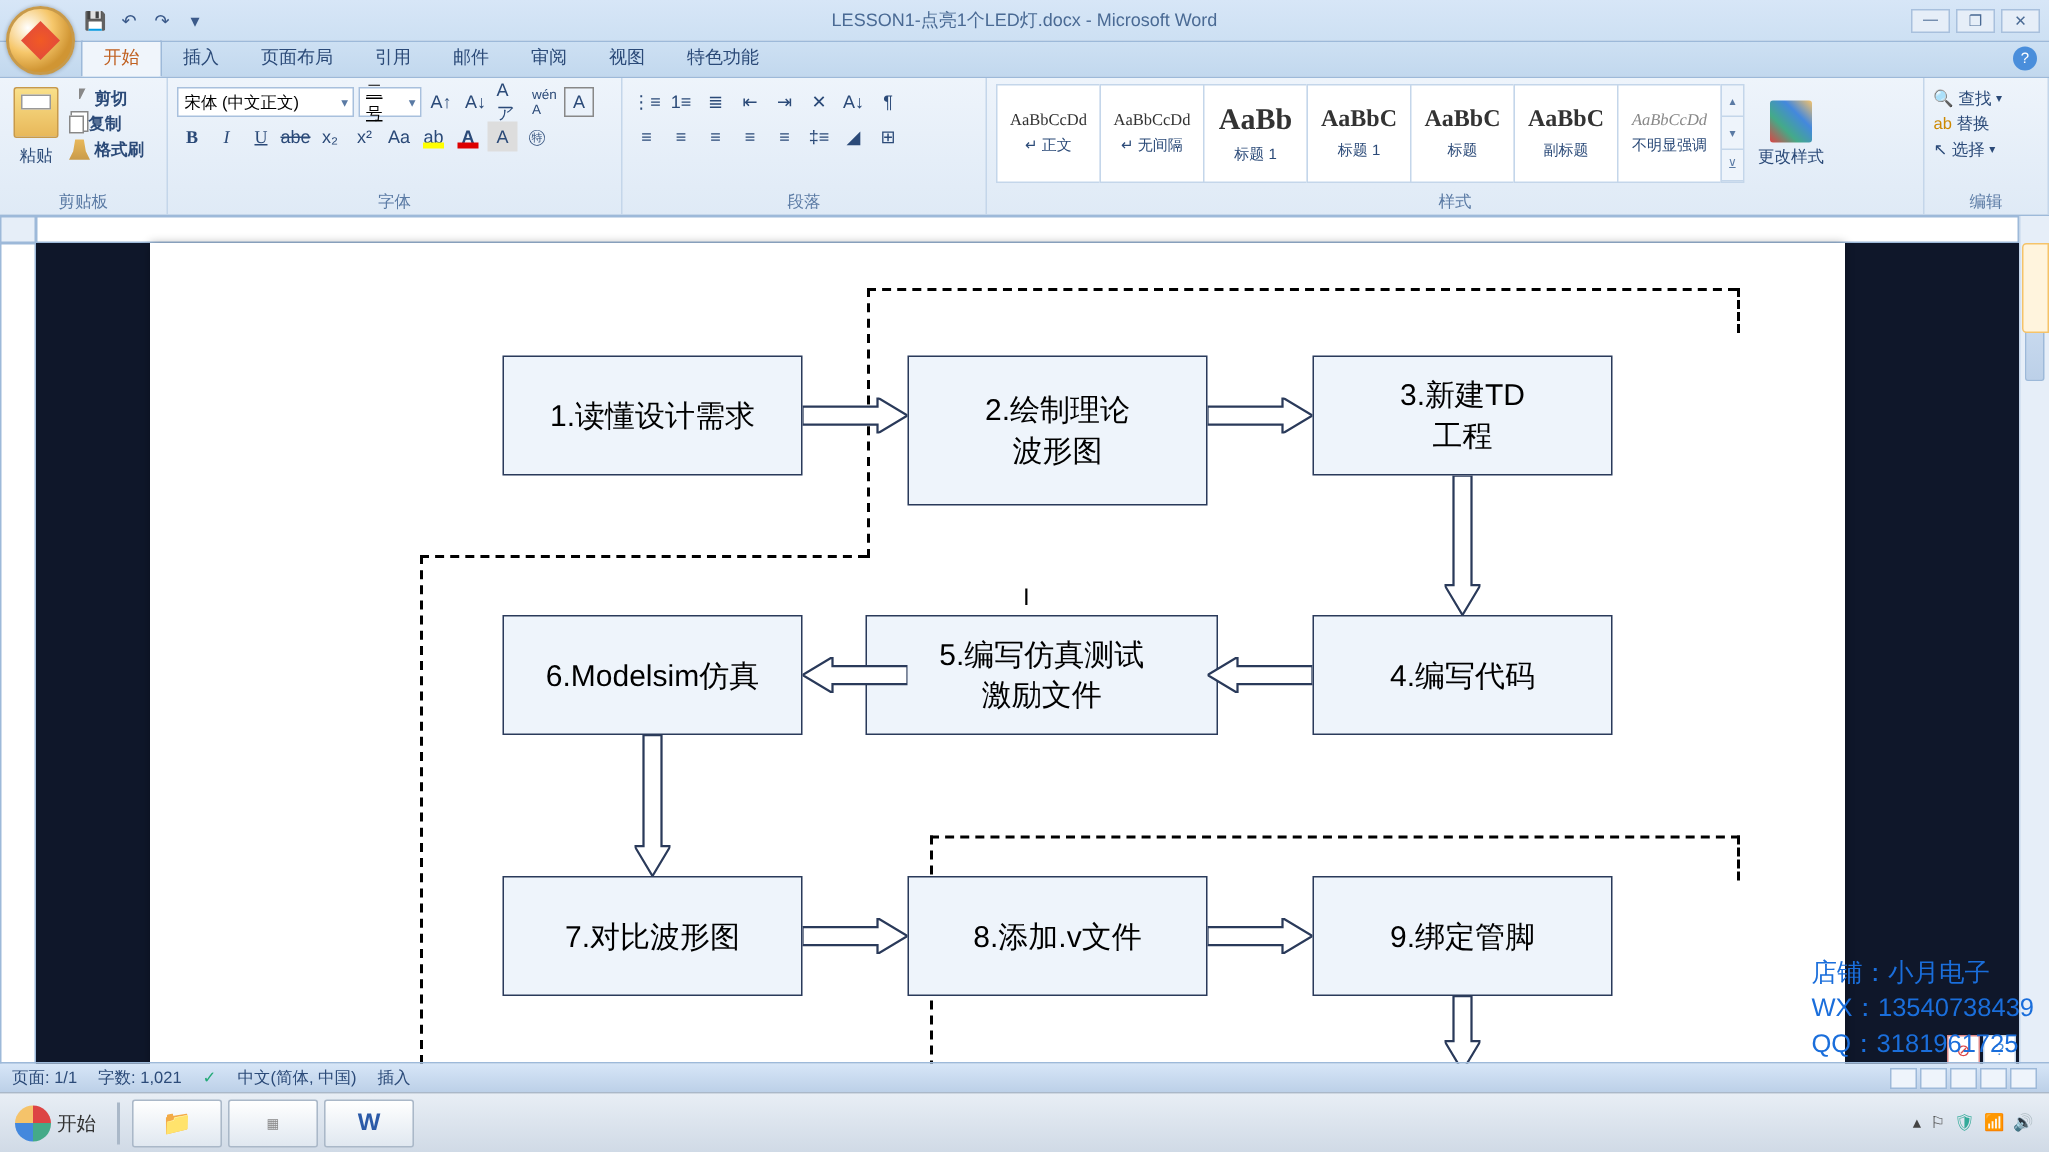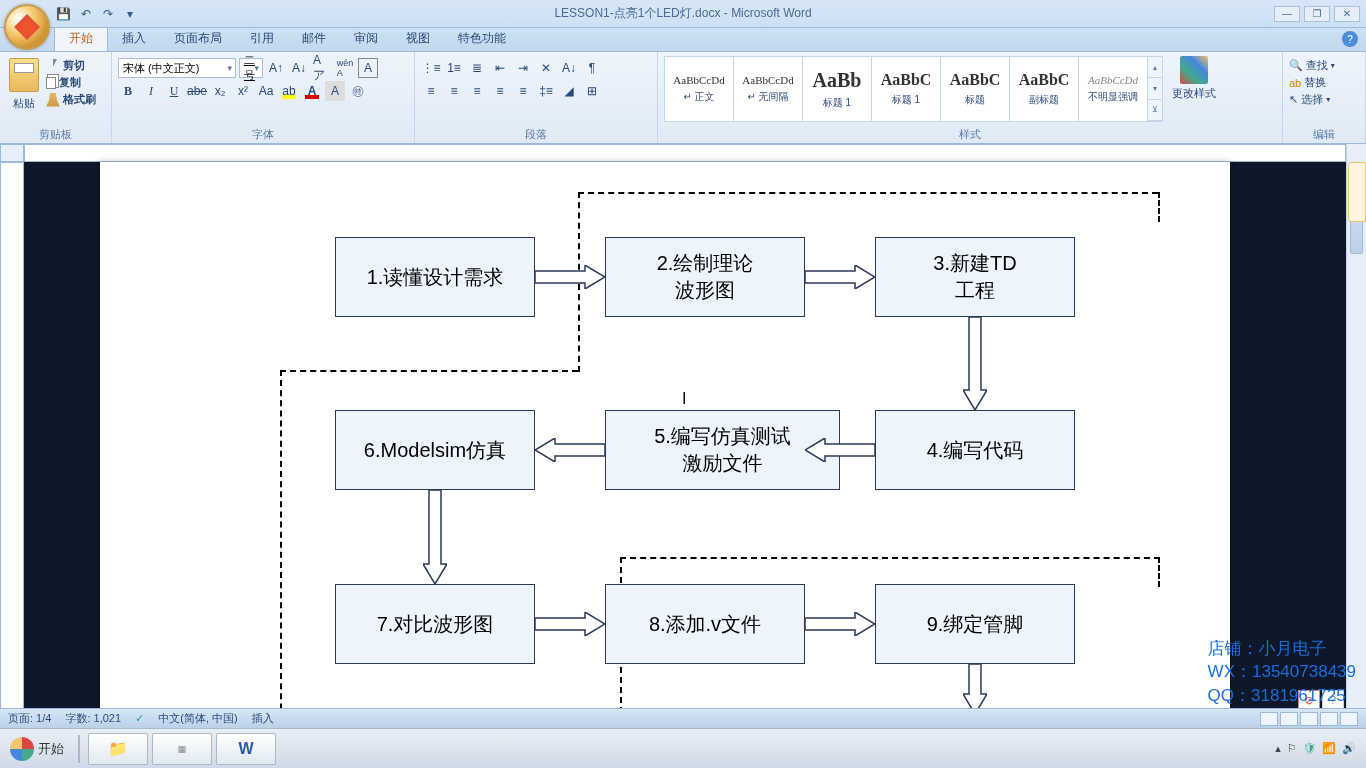--- a/index.html
+++ b/index.html
@@ -36,41 +36,41 @@
 .mini-ico { width: 14px; height: 14px; }
 .cut-ico { background: conic-gradient(#888 0 25%, transparent 0); clip-path: polygon(20% 0,80% 0,50% 60%,80% 100%,60% 100%,50% 80%,40% 100%,20% 100%,50% 60%); }
 .copy-ico { background: #fff; border: 1px solid #888; box-shadow: 2px -2px 0 #fff, 2px -2px 0 1px #888; width: 10px; height: 12px; }
 .brush-ico { background: linear-gradient(#e8b85a,#c89a4a); clip-path: polygon(30% 0,70% 0,80% 60%,100% 100%,0 100%,20% 60%); }
 
 .font-group-body { display: flex; flex-direction: column; gap: 3px; padding-top: 4px; width: 290px; }
 .font-row { display: flex; gap: 3px; align-items: center; }
 .dd { background: #fff; border: 1px solid #a8c0dd; height: 20px; font-size: 11px; padding: 0 16px 0 4px; position: relative; display: flex; align-items: center; }
 .dd::after { content: "▾"; position: absolute; right: 3px; font-size: 9px; color: #5a7aa4; }
 .font-name { width: 118px; }
-.font-size { width: 24px; text-decoration: underline; }
+.font-size { width: 42px; text-decoration: underline; }
 .btn-sq { width: 20px; height: 20px; border: 1px solid transparent; display: flex; align-items: center; justify-content: center; font-size: 12px; color: #2b4a78; background: transparent; }
 .b { font-weight: bold; font-family: 'Times New Roman'; }
 .i { font-style: italic; font-family: 'Times New Roman'; }
 .u { text-decoration: underline; font-family: 'Times New Roman'; }
 .s { text-decoration: line-through; }
 .highlight-btn { position: relative; }
 .highlight-btn::after { content: ""; position: absolute; bottom: 1px; left: 2px; right: 2px; height: 4px; background: #ffff00; }
 .color-btn { position: relative; font-weight: bold; }
 .color-btn::after { content: ""; position: absolute; bottom: 1px; left: 2px; right: 2px; height: 4px; background: #dd0000; }
 
 .para-group-body { display: flex; flex-direction: column; gap: 3px; padding-top: 4px; width: 230px; }
 
 .styles-group { flex: 1; }
 .styles-body { display: flex; gap: 0; padding-top: 2px; height: 68px; align-items: stretch; }
 .style-card { width: 70px; border: 1px solid #c4d6ea; background: #fff; display: flex; flex-direction: column; align-items: center; justify-content: center; font-size: 10px; margin-right: -1px; }
 .style-prev { font-family: 'Times New Roman'; color: #333; }
 .style-lbl { color: #2b4a78; margin-top: 4px; }
 .style-more { width: 16px; display: flex; flex-direction: column; border: 1px solid #c4d6ea; background: #eef4fb; }
 .style-more div { flex: 1; display: flex; align-items: center; justify-content: center; font-size: 8px; color: #5a7aa4; border-bottom: 1px solid #c4d6ea; }
-.change-style { display: flex; flex-direction: column; align-items: center; width: 50px; font-size: 11px; color: #2b4a78; margin-left: 6px; }
+.change-style { display: flex; flex-direction: column; align-items: center; justify-content: center; width: 50px; font-size: 11px; color: #2b4a78; margin-left: 6px; }
 .change-style-icon { width: 28px; height: 28px; background: linear-gradient(45deg,#d44,#4a8,#48d,#f5c36a); border-radius: 2px; margin-bottom: 2px; }
 
 .edit-group-body { display: flex; flex-direction: column; gap: 2px; padding-top: 4px; width: 70px; }
 .edit-item { display: flex; align-items: center; gap: 3px; font-size: 11px; color: #2b4a78; }
 
 
 .doc-area { position: absolute; top: 144px; left: 0; right: 0; bottom: 58px; background: #0f172a; overflow: hidden; }
 .ruler-corner { position: absolute; top: 0; left: 0; width: 24px; height: 18px; background: #e6eef8; border: 1px solid #9db9d9; }
 .ruler-h { position: absolute; top: 0; left: 24px; right: 20px; height: 18px; background: #fff; border: 1px solid #9db9d9; }
 .ruler-v { position: absolute; top: 18px; left: 0; width: 24px; bottom: 0; background: #fff; border: 1px solid #9db9d9; }
@@ -294,33 +294,33 @@
       <div class="dashline-h" style="top:208px;left:180px;width:298px"></div>
       <div class="dashline-v" style="top:208px;left:180px;height:400px"></div>
       <div class="dashline-v" style="top:30px;left:1058px;height:30px"></div>
       <div class="dashline-v" style="top:395px;left:520px;height:216px"></div>
       <div class="dashline-h" style="top:395px;left:520px;width:540px"></div>
       <div class="dashline-v" style="top:395px;left:1058px;height:30px"></div>
 
       <div class="fbox" style="left:235px;top:75px;width:200px;height:80px">
           <span>1.读懂设计需求</span>
         </div>
-      <div class="fbox" style="left:505px;top:75px;width:200px;height:80px">
+      <div class="fbox" style="left:505px;top:75px;width:200px;height:100px">
           <span>2.绘制理论</span>
           <span>波形图</span>
         </div>
       <div class="fbox" style="left:775px;top:75px;width:200px;height:80px">
           <span>3.新建TD</span>
           <span>工程</span>
         </div>
 
       <div class="fbox" style="left:235px;top:248px;width:200px;height:80px">
           <span>6.Modelsim仿真</span>
         </div>
-      <div class="fbox" style="left:505px;top:248px;width:235px;height:80px">
+      <div class="fbox" style="left:477px;top:248px;width:235px;height:80px">
           <span>5.编写仿真测试</span>
           <span>激励文件</span>
         </div>
       <div class="fbox" style="left:775px;top:248px;width:200px;height:80px">
           <span>4.编写代码</span>
         </div>
 
       <div class="fbox" style="left:235px;top:422px;width:200px;height:80px">
           <span>7.对比波形图</span>
         </div>
@@ -369,21 +369,21 @@
   </div>
   <div style="position:absolute;right:0;top:18px;width:18px;height:60px;background:#fff4dd;border:1px solid #f5c36a;border-radius:3px 0 0 3px"></div>
 </div>
 
 <div style="position:absolute;bottom:58px;right:22px;display:flex;gap:2px">
   <div style="width:22px;height:20px;background:#fff;border:1px solid #d88;color:#d44;display:flex;align-items:center;justify-content:center;font-size:11px">⊘</div>
   <div style="width:22px;height:20px;background:#fff;border:1px solid #c4d6ea;color:#4a8edb;display:flex;align-items:center;justify-content:center;font-size:11px">?</div>
 </div>
 
 <div class="statusbar">
-  <span>页面: 1/4</span>
+  <span>页面: 1/1</span>
   <span>字数: 1,021</span>
   <span style="color:#2a7">✓</span>
   <span>中文(简体, 中国)</span>
   <span>插入</span>
   <div class="status-right">
     <div class="view-btn"></div>
     <div class="view-btn"></div>
     <div class="view-btn"></div>
     <div class="view-btn"></div>
     <div class="view-btn"></div>

